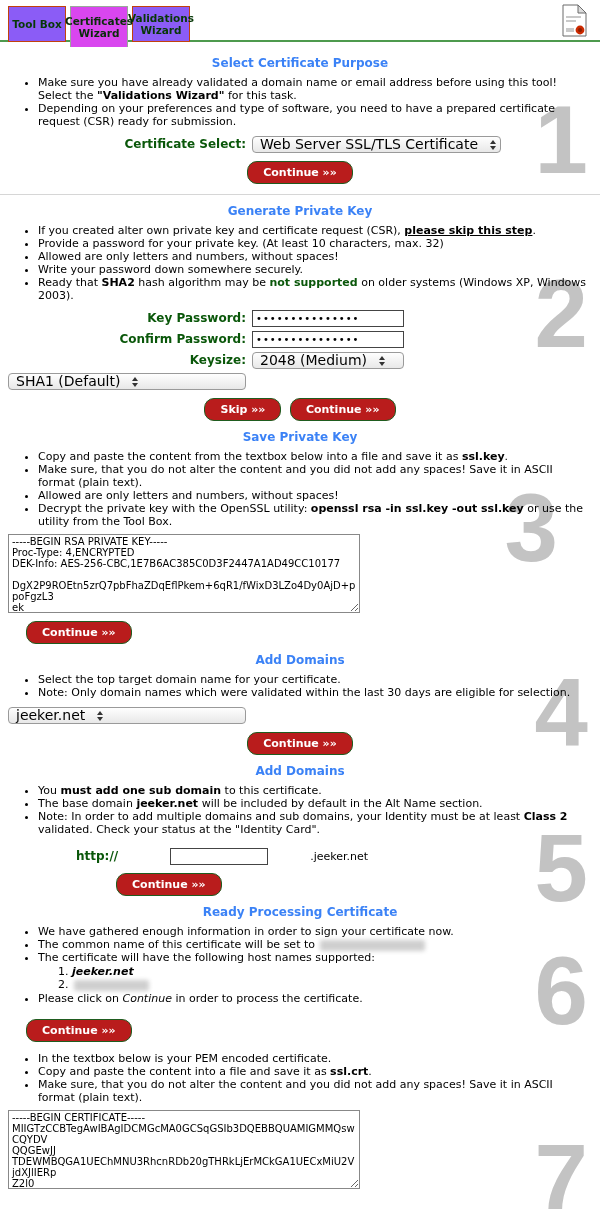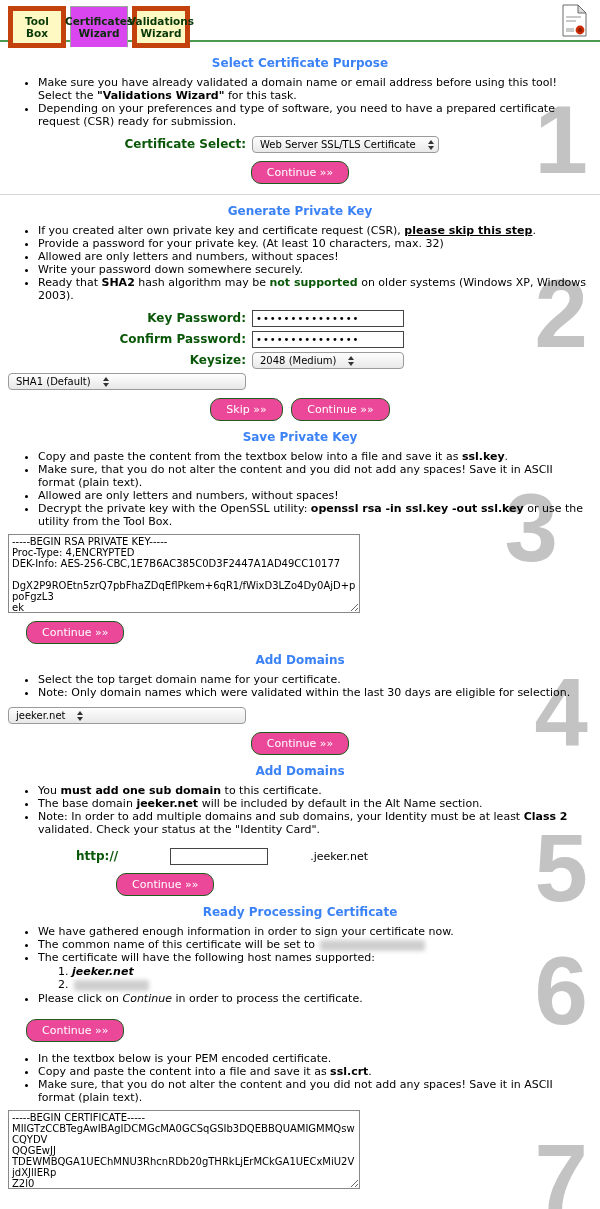--- a/index.html
+++ b/index.html
@@ -14,21 +14,21 @@
   .i { font-style:italic; }
   .g { color:#0a570a; font-weight:bold; }
   .redact{ display:inline-block; height:11px; background:#cfcfcf; border-radius:2px;
            filter:blur(2px); vertical-align:middle; margin-left:2px; }
 
   
   .tabbar { position:relative; height:47px; padding:6px 0 0 8px; }
   .tabbar .line { position:absolute; left:0; right:0; top:40px; height:2px; background:#4e9a4e; }
   .tabs { display:flex; gap:4px; position:relative; }
   .tab {
-    width:58px; height:42px; background:#fef9c3; border:5px solid #c2410c;
+    width:58px; height:36px; background:#8b5cf6; border:1px solid #c2410c;
     display:flex; align-items:center; justify-content:center; text-align:center;
     font-weight:bold; color:#073807; font-size:10.5px; line-height:12px; cursor:pointer;
     position:relative; z-index:1;
   }
   .tab.active { background:#d946ef; border:1px solid #9aa89a; border-bottom:none; height:41px; z-index:3; color:#0a2d0a; }
   .certicon { position:absolute; right:12px; top:4px; }
 
   
   .step { position:relative; padding:0 8px; }
   .stepnum {
@@ -47,33 +47,33 @@
   
   .form { display:grid; grid-template-columns:238px max-content; column-gap:6px; row-gap:4px;
           align-items:center; margin:8px 0 4px 0; position:relative; z-index:1; }
   .flabel { color:#0a570a; font-weight:bold; font-size:12px; text-align:right; }
   .txtin {
     width:152px; height:17px; border:1px solid #444; background:#fff; font-size:10px;
     padding:1px 3px; letter-spacing:1px; font-family:"DejaVu Sans",sans-serif;
   }
   .sel {
     display:inline-flex; align-items:center; border:1px solid #9a9a9a; border-radius:4px;
-    background:linear-gradient(#fefefe,#e8e8e8); padding:1px 4px 1px 7px; font-size:10px;
+    background:linear-gradient(#fefefe,#e8e8e8); padding:1px 4px 1px 7px; font-size:14px;
     height:17px; cursor:pointer;
   }
   .sel .txt { margin-right:12px; white-space:nowrap; }
   .arrows { display:flex; flex-direction:column; gap:2px; }
   .arrows .au { width:0; height:0; border-left:3px solid transparent; border-right:3px solid transparent; border-bottom:4px solid #333; }
   .arrows .ad { width:0; height:0; border-left:3px solid transparent; border-right:3px solid transparent; border-top:4px solid #333; }
 
   .btnrow { text-align:center; margin:8px 0 10px; position:relative; z-index:1; }
   .btnrow.left { text-align:left; margin-left:18px; }
   .btn {
-    display:inline-block; background:#ec4899; border:1px solid #1f5c1f; border-radius:10px;
-    color:#fff; font-weight:normal; font-size:11px; padding:4px 15px; cursor:pointer;
+    display:inline-block; background:#b91c1c; border:1px solid #1f5c1f; border-radius:10px;
+    color:#fff; font-weight:bold; font-size:11px; padding:4px 15px; cursor:pointer;
   }
   .btn + .btn { margin-left:5px; }
 
   textarea.codebox {
     width:352px; height:79px; margin-left:0; border:1px solid #888; font-size:10px;
     line-height:11px; font-family:"DejaVu Sans",sans-serif; padding:1px 3px; resize:both;
     position:relative; z-index:1; display:block;
   }
   .urlrow { margin:12px 0 4px 68px; display:flex; align-items:center; position:relative; z-index:1;gap:42px; }
   .urlrow .flabel { margin-right:10px; }

